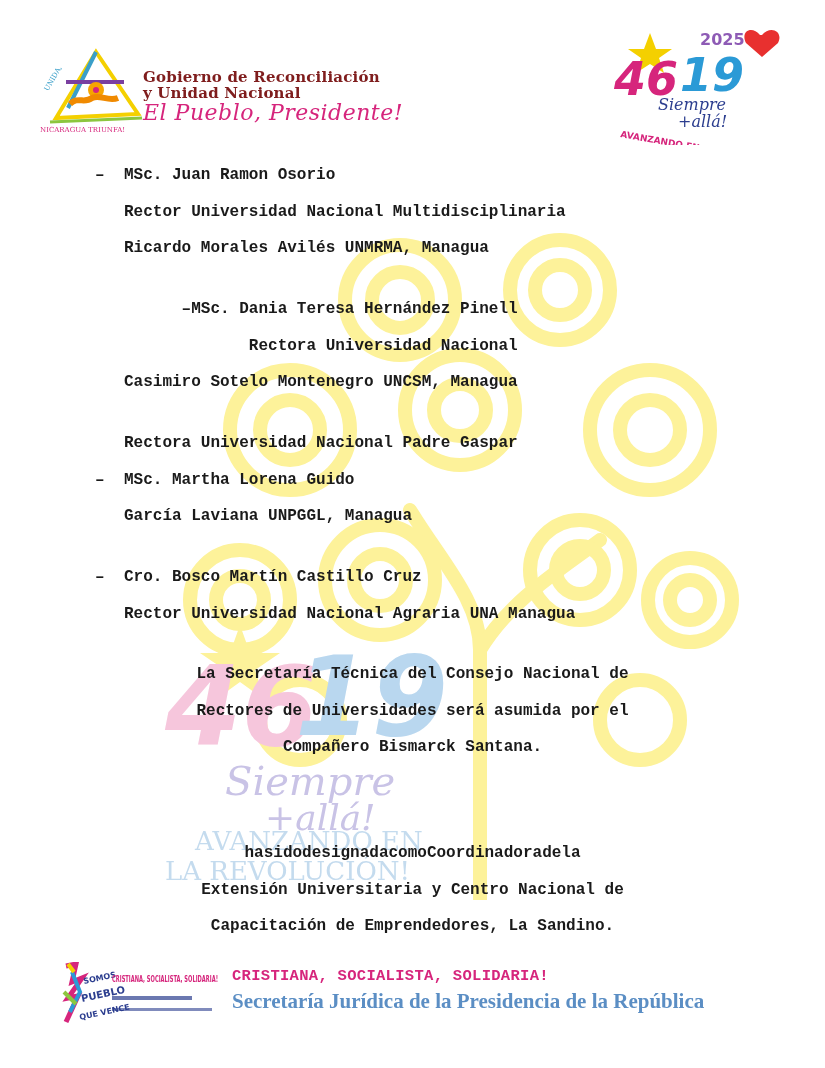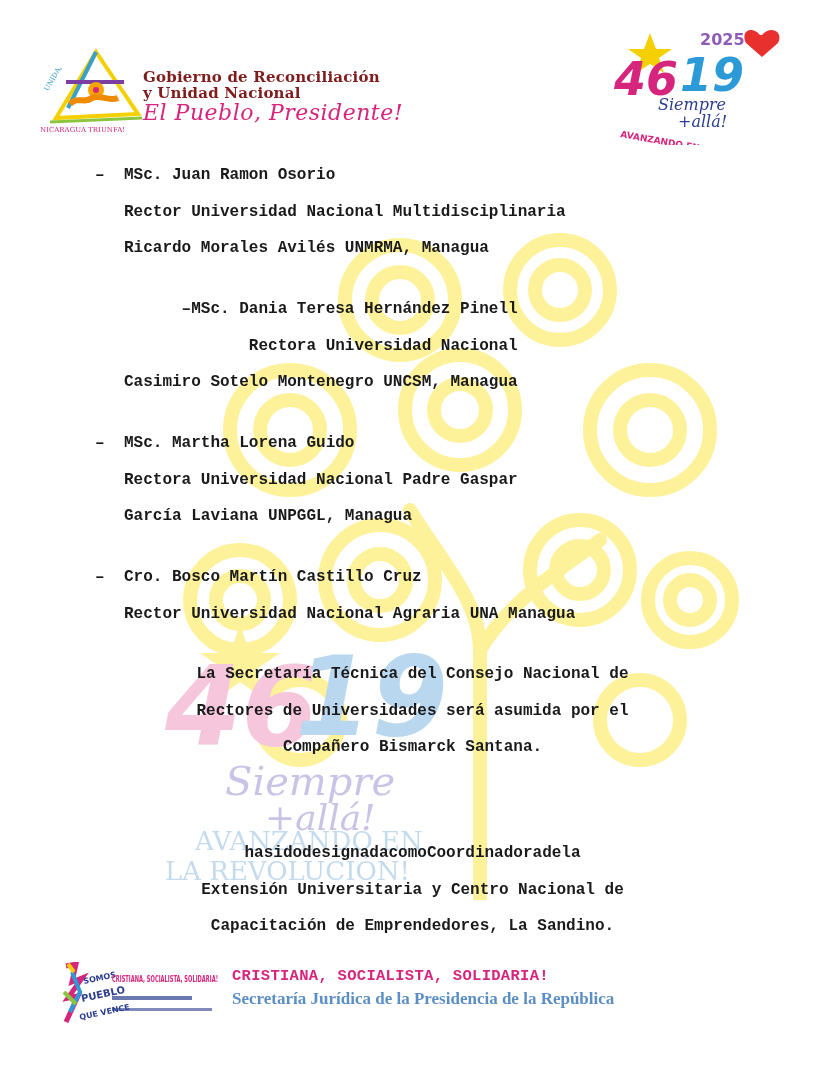--- a/index.html
+++ b/index.html
@@ -43,21 +43,21 @@
 
     
     .footer { position: absolute; left: 62px; top: 962px; width: 620px; height: 70px; z-index: 2; }
     .footer-logo { position: absolute; left: 0; top: 0; width: 160px; height: 70px; }
     .footer-title {
       position: absolute; left: 170px; top: 5px; font-family: "Liberation Mono", monospace; font-weight: bold;
       color: #d6257c; font-size: 15.5px; white-space: nowrap; letter-spacing: 0.3px;
     }
     .footer-sub {
       position: absolute; left: 170px; top: 27px; font-family: "Liberation Serif", serif; font-weight: bold;
-      color: #5b8ec4; font-size: 17px; white-space: nowrap;
+      color: #5b8ec4; font-size: 21px; white-space: nowrap;
     }
   </style>
 </head>
 <body>
 
 <div class="page">
 
   <svg class="watermark-tree" viewBox="0 0 560 720">
     <g fill="none" stroke="#fdf29a" stroke-width="14" stroke-linecap="round">
       <path d="M300 720 L300 470 C300 420 260 380 230 330"></path>
@@ -131,22 +131,22 @@
       <div class="line indent">Ricardo Morales Avilés UNMRMA, Managua</div>
     </div>
 
     <div class="entry" style="top:291px;text-align:right;">
       <div class="line"><span class="dash">–</span><span>MSc. Dania Teresa Hernández Pinell</span></div>
       <div class="line indent">Rectora Universidad Nacional</div>
       <div class="line indent">Casimiro Sotelo Montenegro UNCSM, Managua</div>
     </div>
 
     <div class="entry" style="top:425px;">
+      <div class="line indent">Rectora Universidad Nacional Padre Gaspar</div>
       <div class="line"><span class="dash">–</span><span>MSc. Martha Lorena Guido</span></div>
-      <div class="line indent">Rectora Universidad Nacional Padre Gaspar</div>
       <div class="line indent">García Laviana UNPGGL, Managua</div>
     </div>
 
     <div class="entry" style="top:559px;">
       <div class="line"><span class="dash">–</span><span>Cro. Bosco Martín Castillo Cruz</span></div>
       <div class="line indent">Rector Universidad Nacional Agraria UNA Managua</div>
     </div>
 
     <div class="para" style="top:656px;">
       <div class="line">La Secretaría Técnica del Consejo Nacional de</div>

